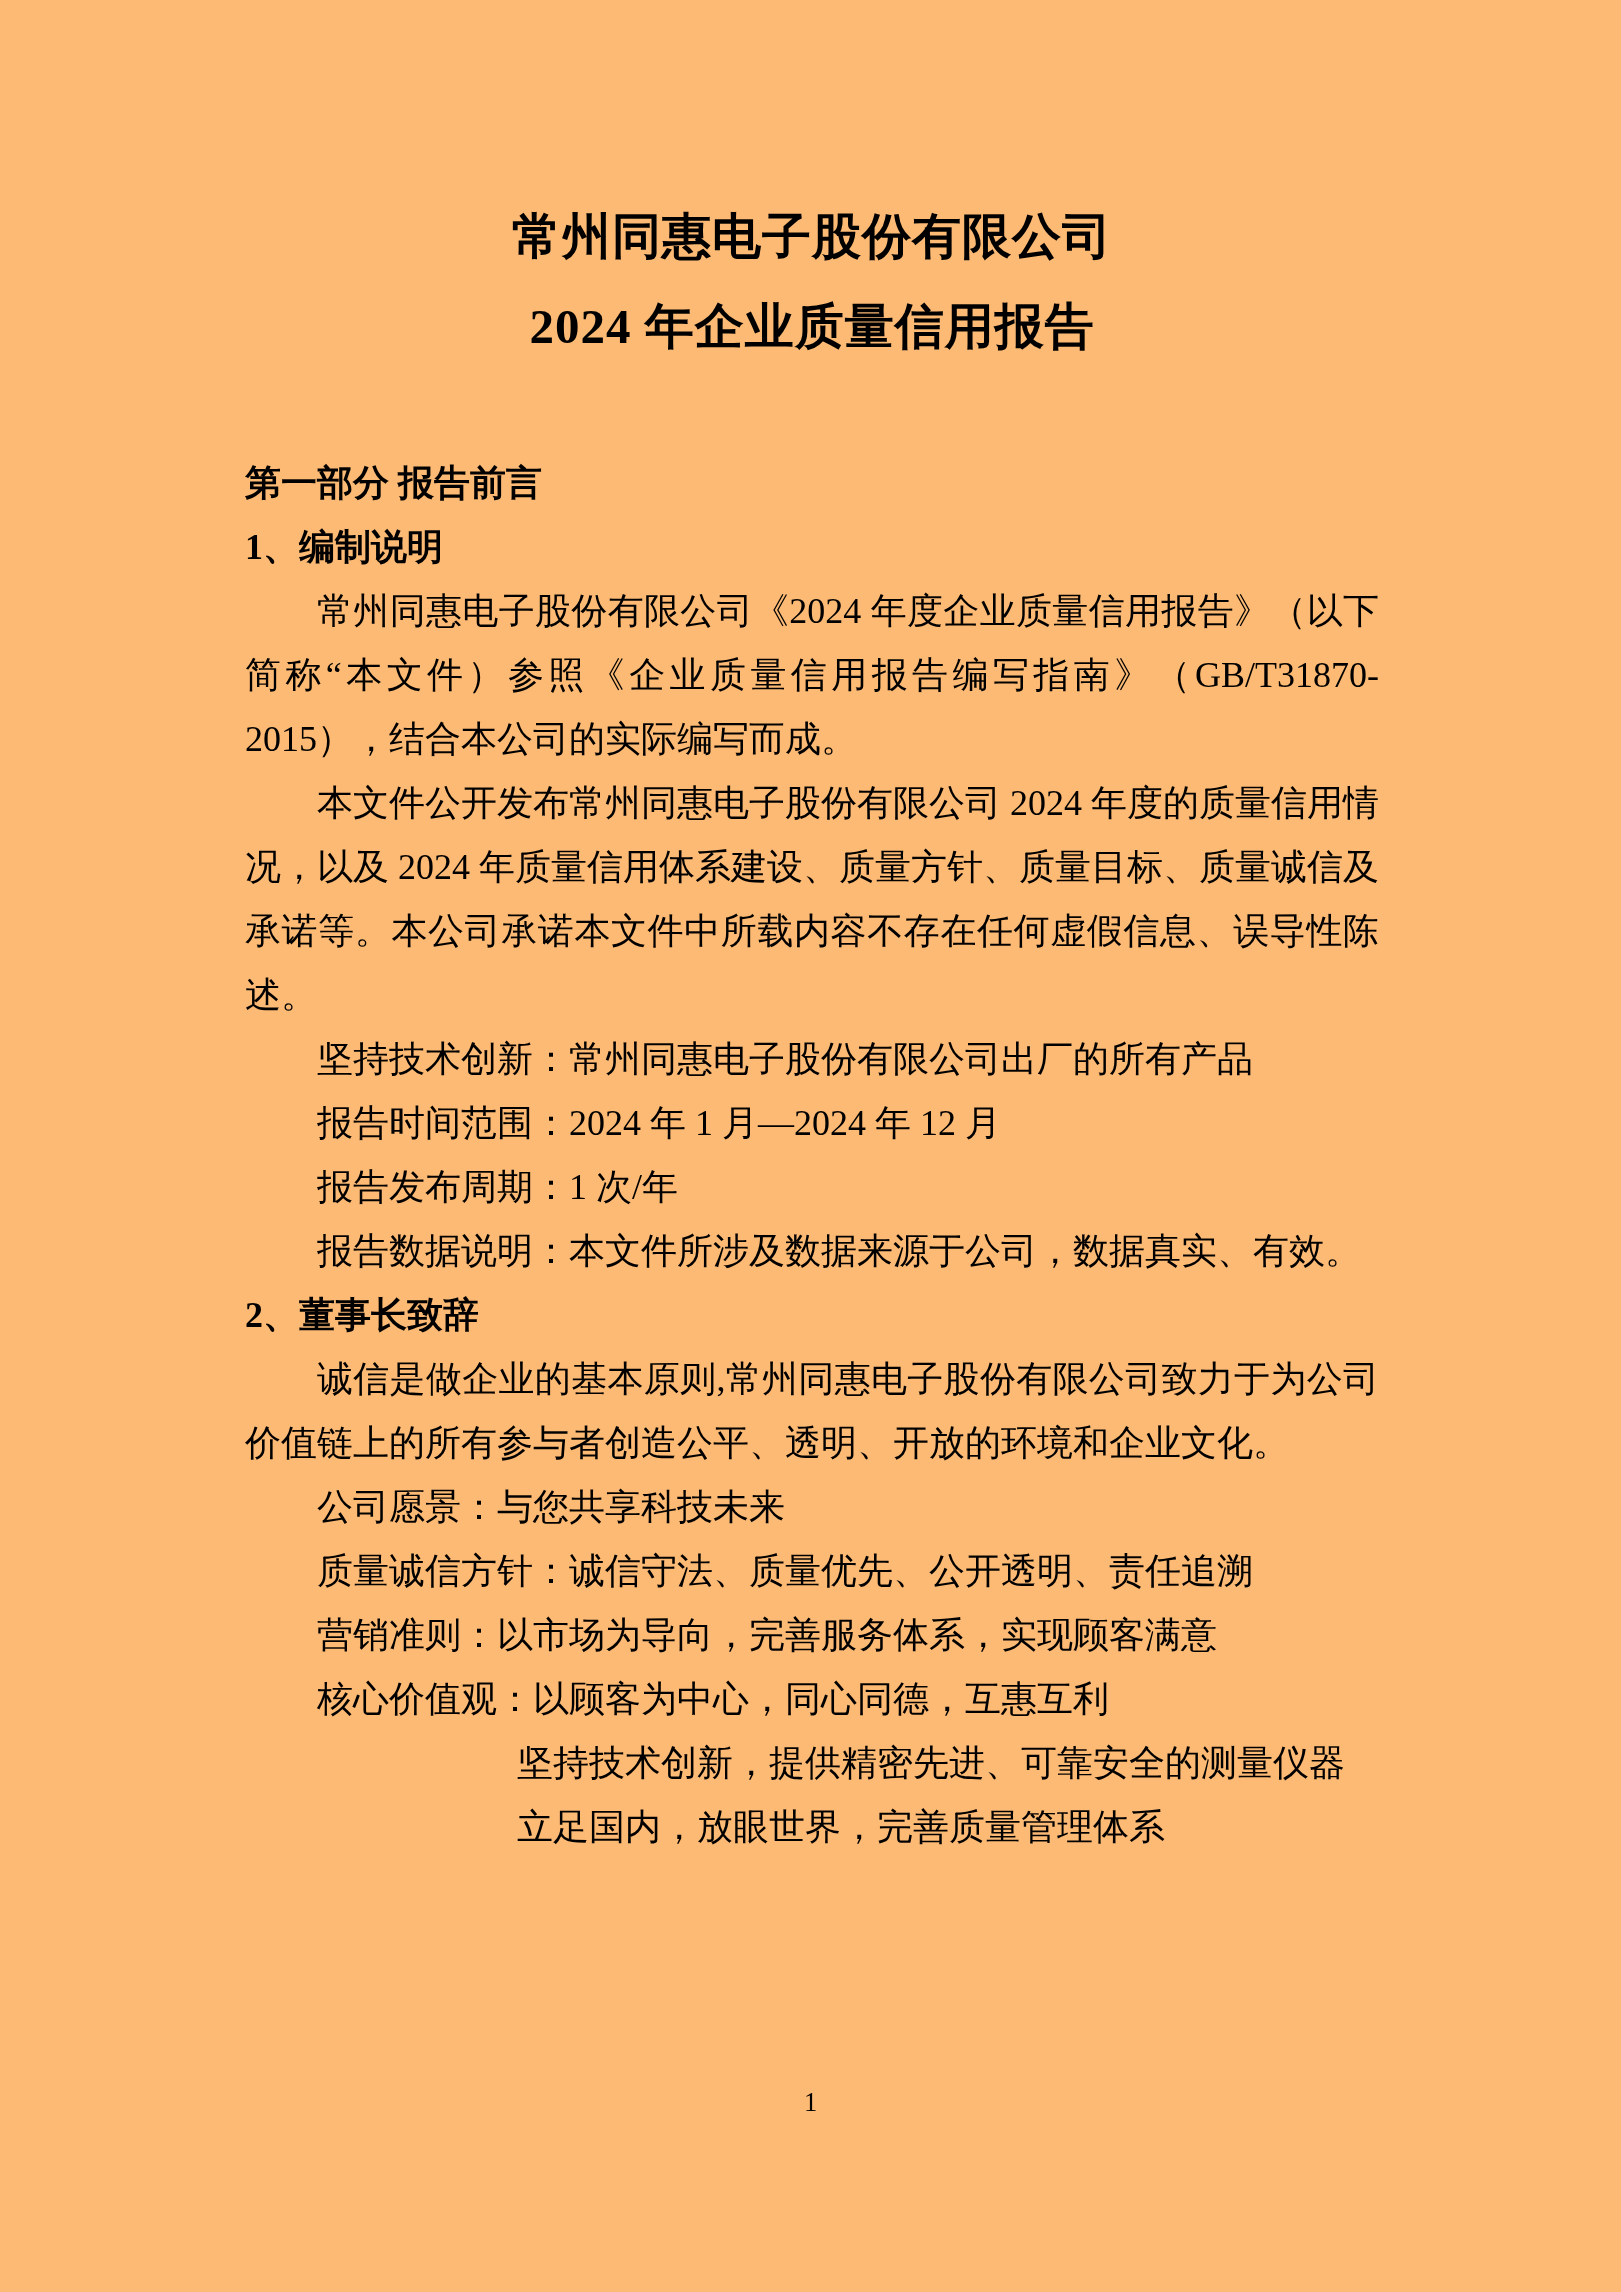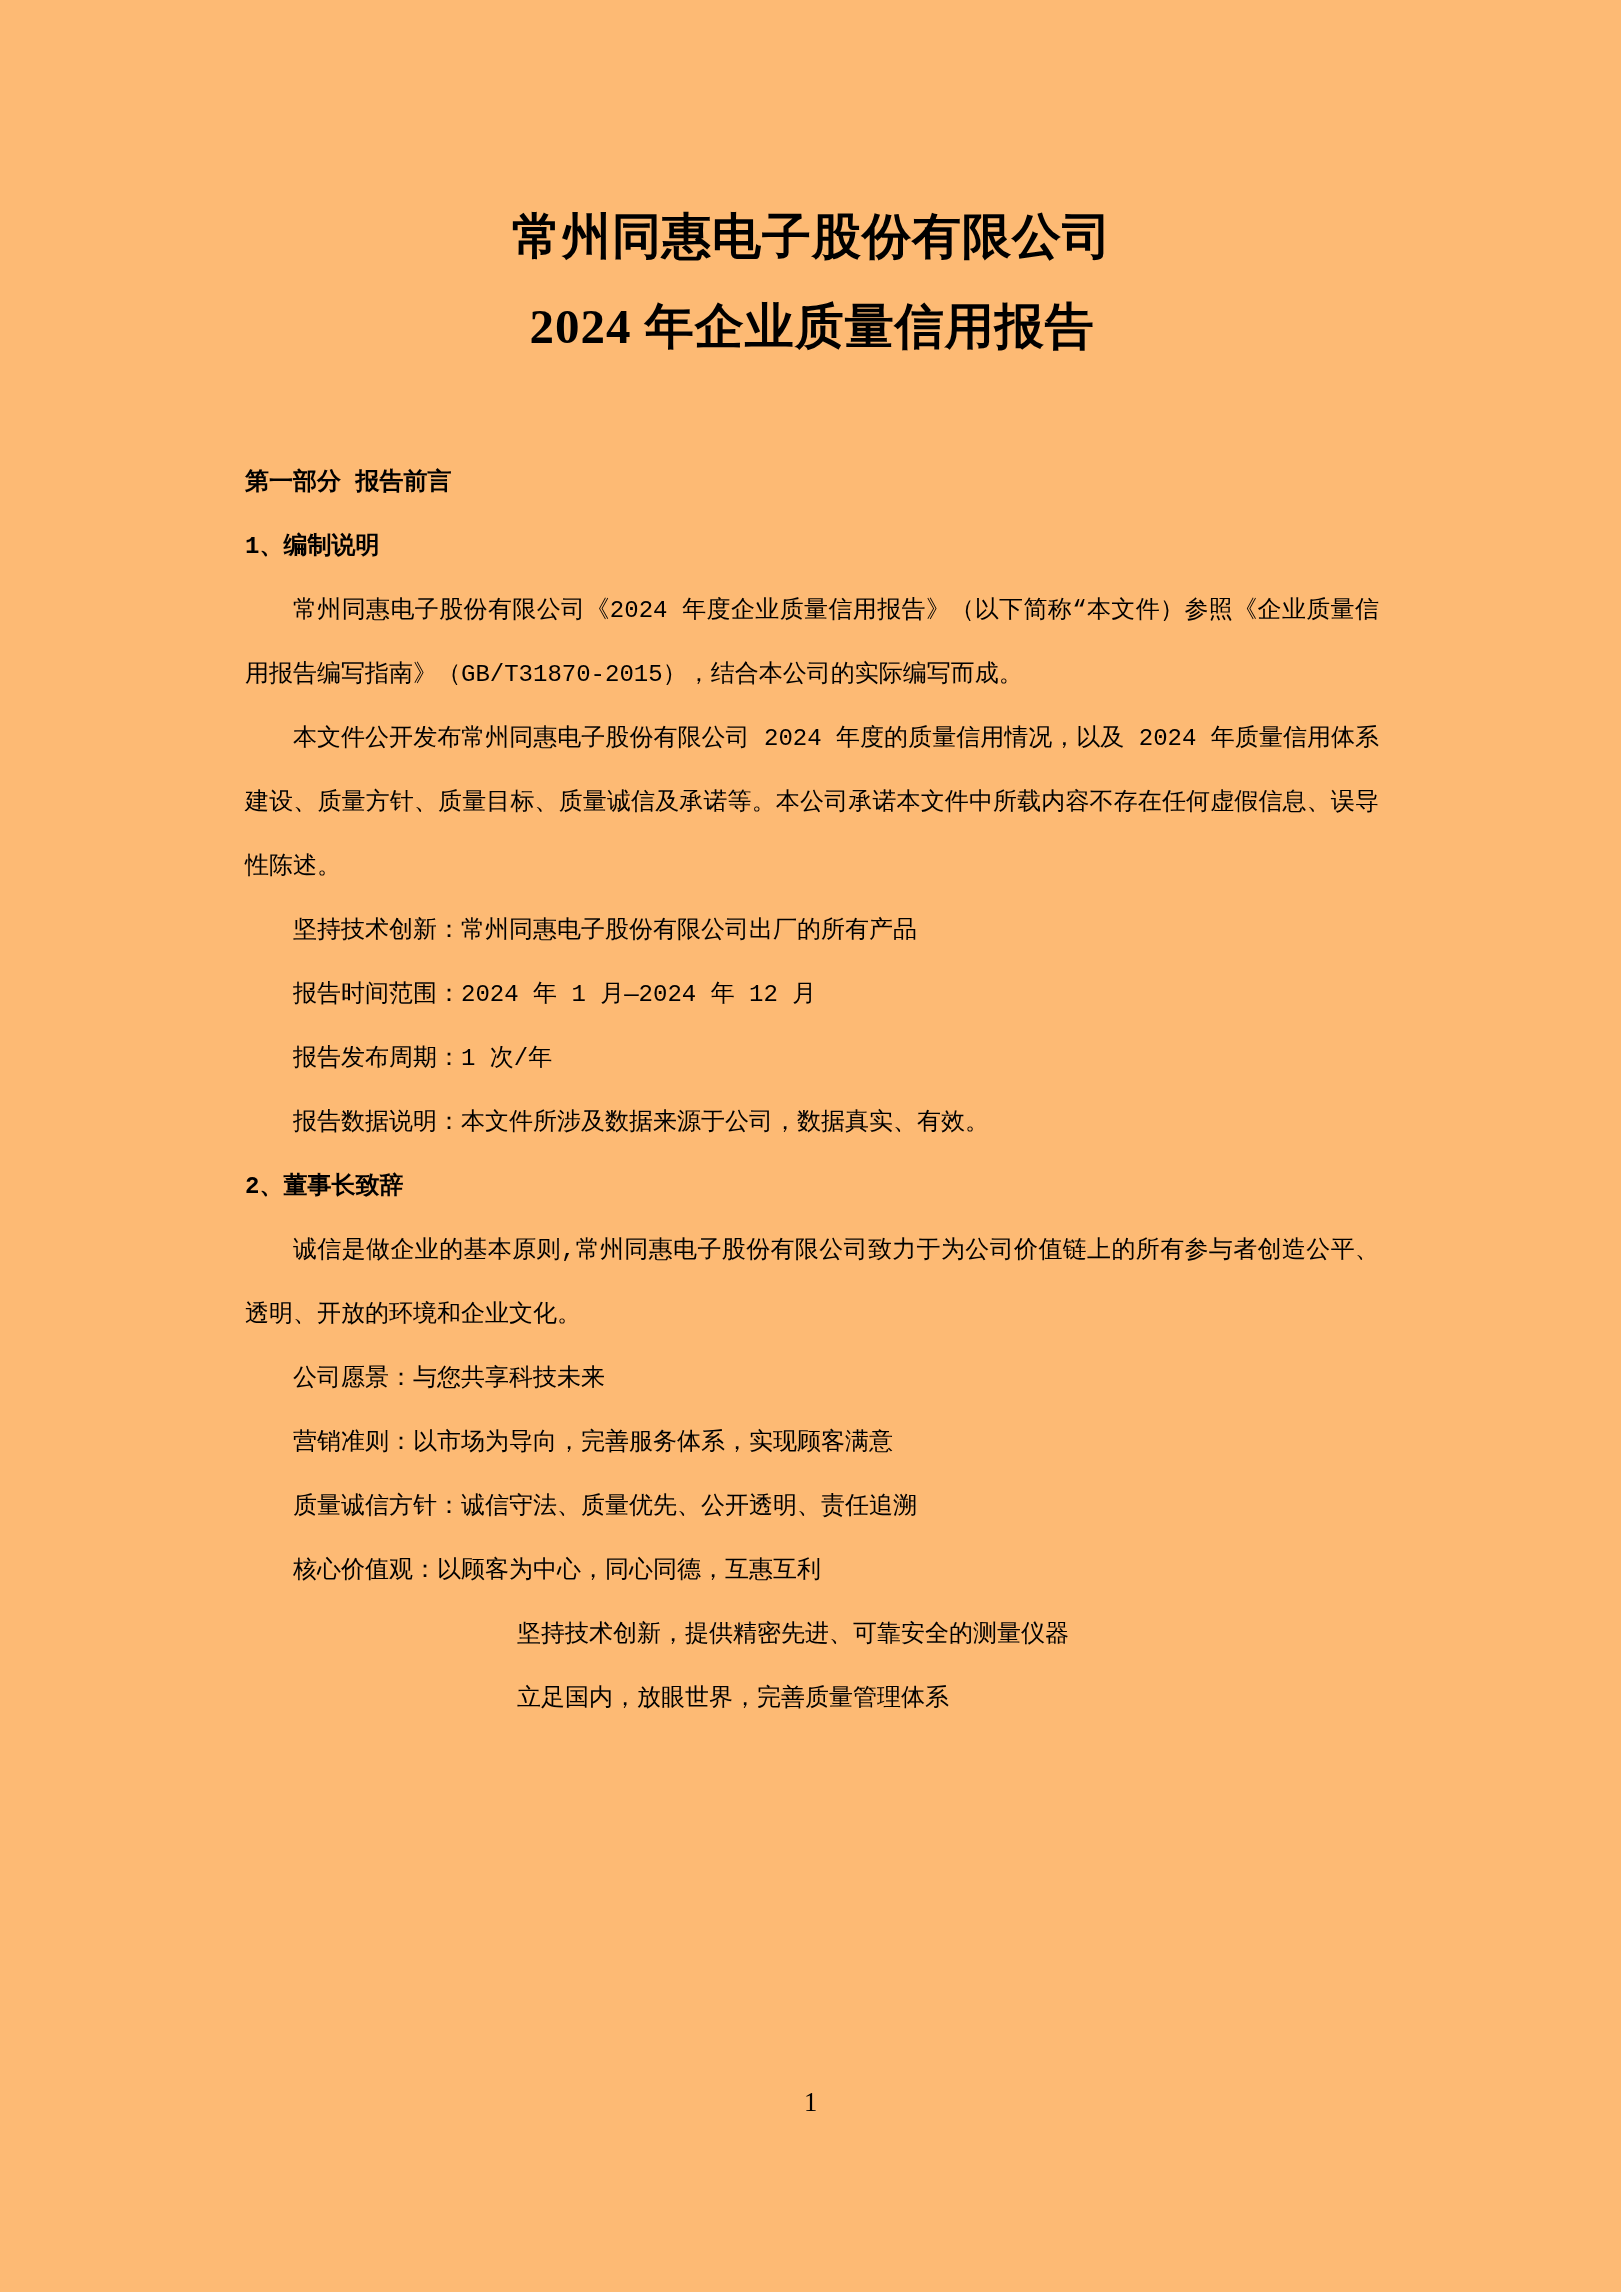--- a/index.html
+++ b/index.html
@@ -21,23 +21,22 @@
   .title-line {
     text-align: center;
     font-size: 49px;
     font-weight: bold;
     line-height: 90px;
     letter-spacing: 1px;
     white-space: nowrap;
   }
   .body-text {
     margin-top: 79px;
-    font-size: 24px;
+    font-size: 36px;
     line-height: 64px;
-    font-family: Liberation Mono, monospace;
   }
   .heading {
     font-weight: bold;
     text-align: left;
   }
   .para {
     text-align: justify;
     text-indent: 2em;
   }
   .line-item {
@@ -77,22 +76,22 @@
     <div class="line-item">坚持技术创新：常州同惠电子股份有限公司出厂的所有产品</div>
     <div class="line-item">报告时间范围：2024 年 1 月—2024 年 12 月</div>
     <div class="line-item">报告发布周期：1 次/年</div>
     <div class="line-item">报告数据说明：本文件所涉及数据来源于公司，数据真实、有效。</div>
 
     <div class="heading">2、董事长致辞</div>
 
     <div class="para">诚信是做企业的基本原则,常州同惠电子股份有限公司致力于为公司价值链上的所有参与者创造公平、透明、开放的环境和企业文化。</div>
 
     <div class="line-item">公司愿景：与您共享科技未来</div>
+    <div class="line-item">质量诚信方针：诚信守法、质量优先、公开透明、责任追溯</div>
     <div class="line-item">营销准则：以市场为导向，完善服务体系，实现顾客满意</div>
-    <div class="line-item">质量诚信方针：诚信守法、质量优先、公开透明、责任追溯</div>
     <div class="line-item">核心价值观：以顾客为中心，同心同德，互惠互利</div>
     <div class="line-deep">坚持技术创新，提供精密先进、可靠安全的测量仪器</div>
     <div class="line-deep">立足国内，放眼世界，完善质量管理体系</div>
 
 
   </div>
 
   <div class="page-number">1</div>
 
 </div>

